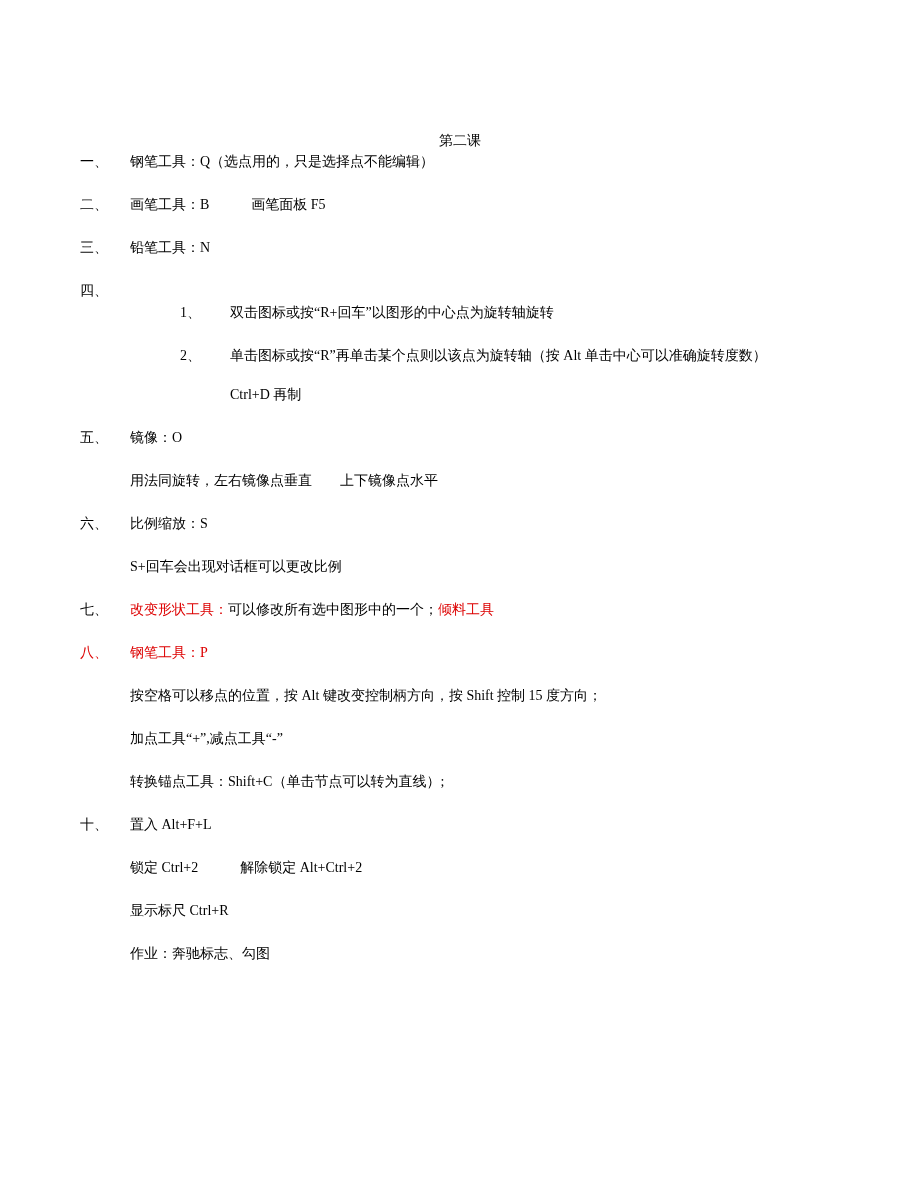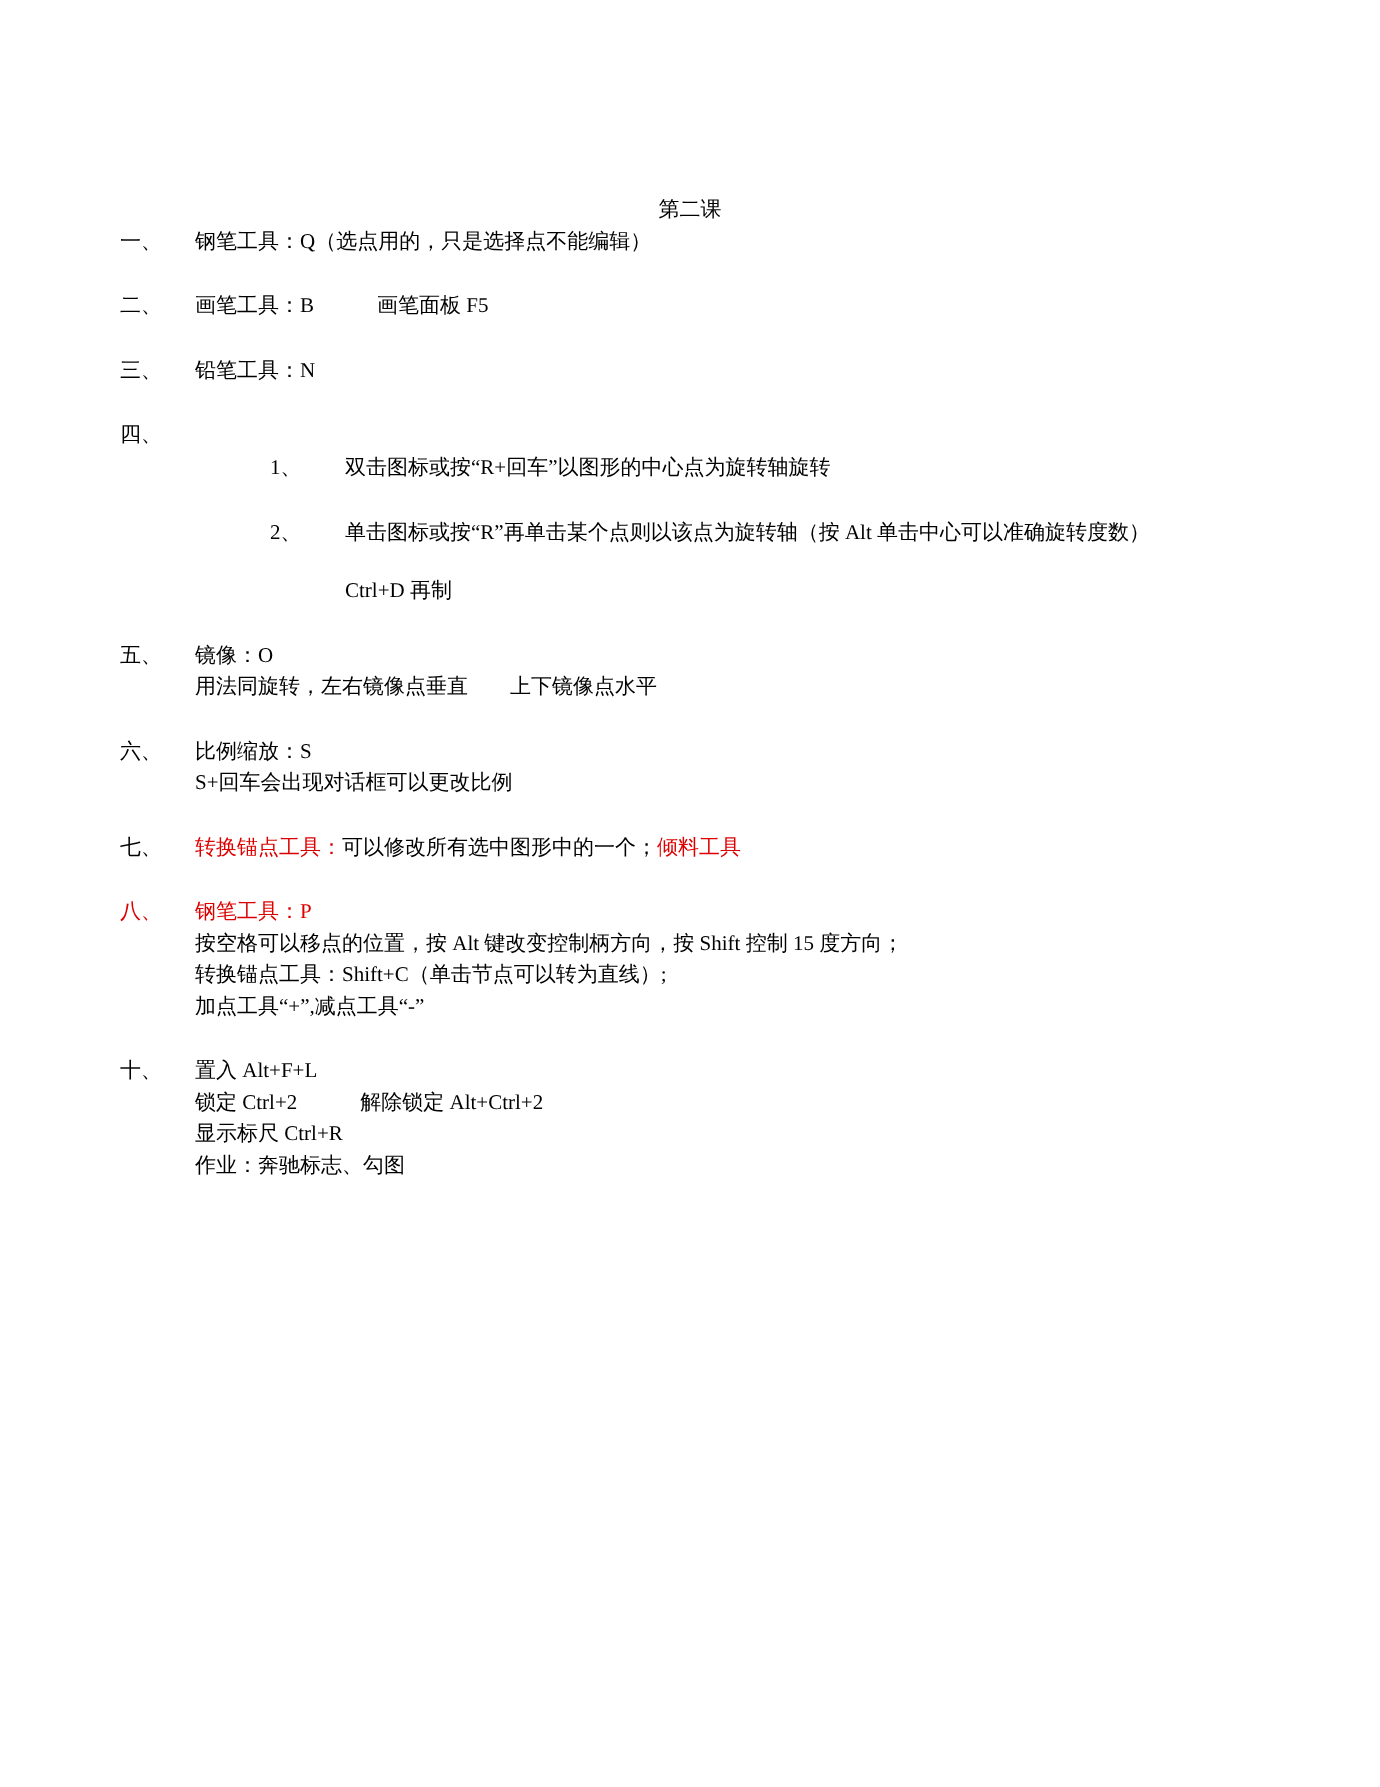--- a/index.html
+++ b/index.html
@@ -39,20 +39,21 @@
       flex-shrink: 0;
     }
     .sub-content {
       flex: 1;
     }
     .indent-line {
       padding-left: 50px;
       margin-top: 18px;
     }
     .body-line {
+      margin-top: 22px;
     }
     .red {
       color: #d00;
     }
   </style>
 </head>
 <body>
 
 <div class="page">
   <div class="title">第二课</div>
@@ -99,30 +100,30 @@
       <div class="row">
         <div class="num">六、</div>
         <div class="content">
           <div>比例缩放：S</div>
           <div class="body-line">S+回车会出现对话框可以更改比例</div>
         </div>
       </div>
       <div class="row">
         <div class="num">七、</div>
         <div class="content">
-          <div><span class="red">转换锚点工具：</span><span>可以修改所有选中图形中的一个；</span><span class="red">倾料工具</span></div>
+          <div><span class="red">改变形状工具：</span><span>可以修改所有选中图形中的一个；</span><span class="red">倾料工具</span></div>
         </div>
       </div>
       <div class="row">
         <div class="num red">八、</div>
         <div class="content">
           <div class="red">钢笔工具：P</div>
           <div class="body-line">按空格可以移点的位置，按 Alt 键改变控制柄方向，按 Shift 控制 15 度方向；</div>
+          <div class="body-line">加点工具“+”,减点工具“-”</div>
           <div class="body-line">转换锚点工具：Shift+C（单击节点可以转为直线）;</div>
-          <div class="body-line">加点工具“+”,减点工具“-”</div>
         </div>
       </div>
       <div class="row">
         <div class="num">十、</div>
         <div class="content">
           <div>置入 Alt+F+L</div>
           <div class="body-line">锁定 Ctrl+2　　　解除锁定  Alt+Ctrl+2</div>
           <div class="body-line">显示标尺 Ctrl+R</div>
           <div class="body-line">作业：奔驰标志、勾图</div>
         </div>

